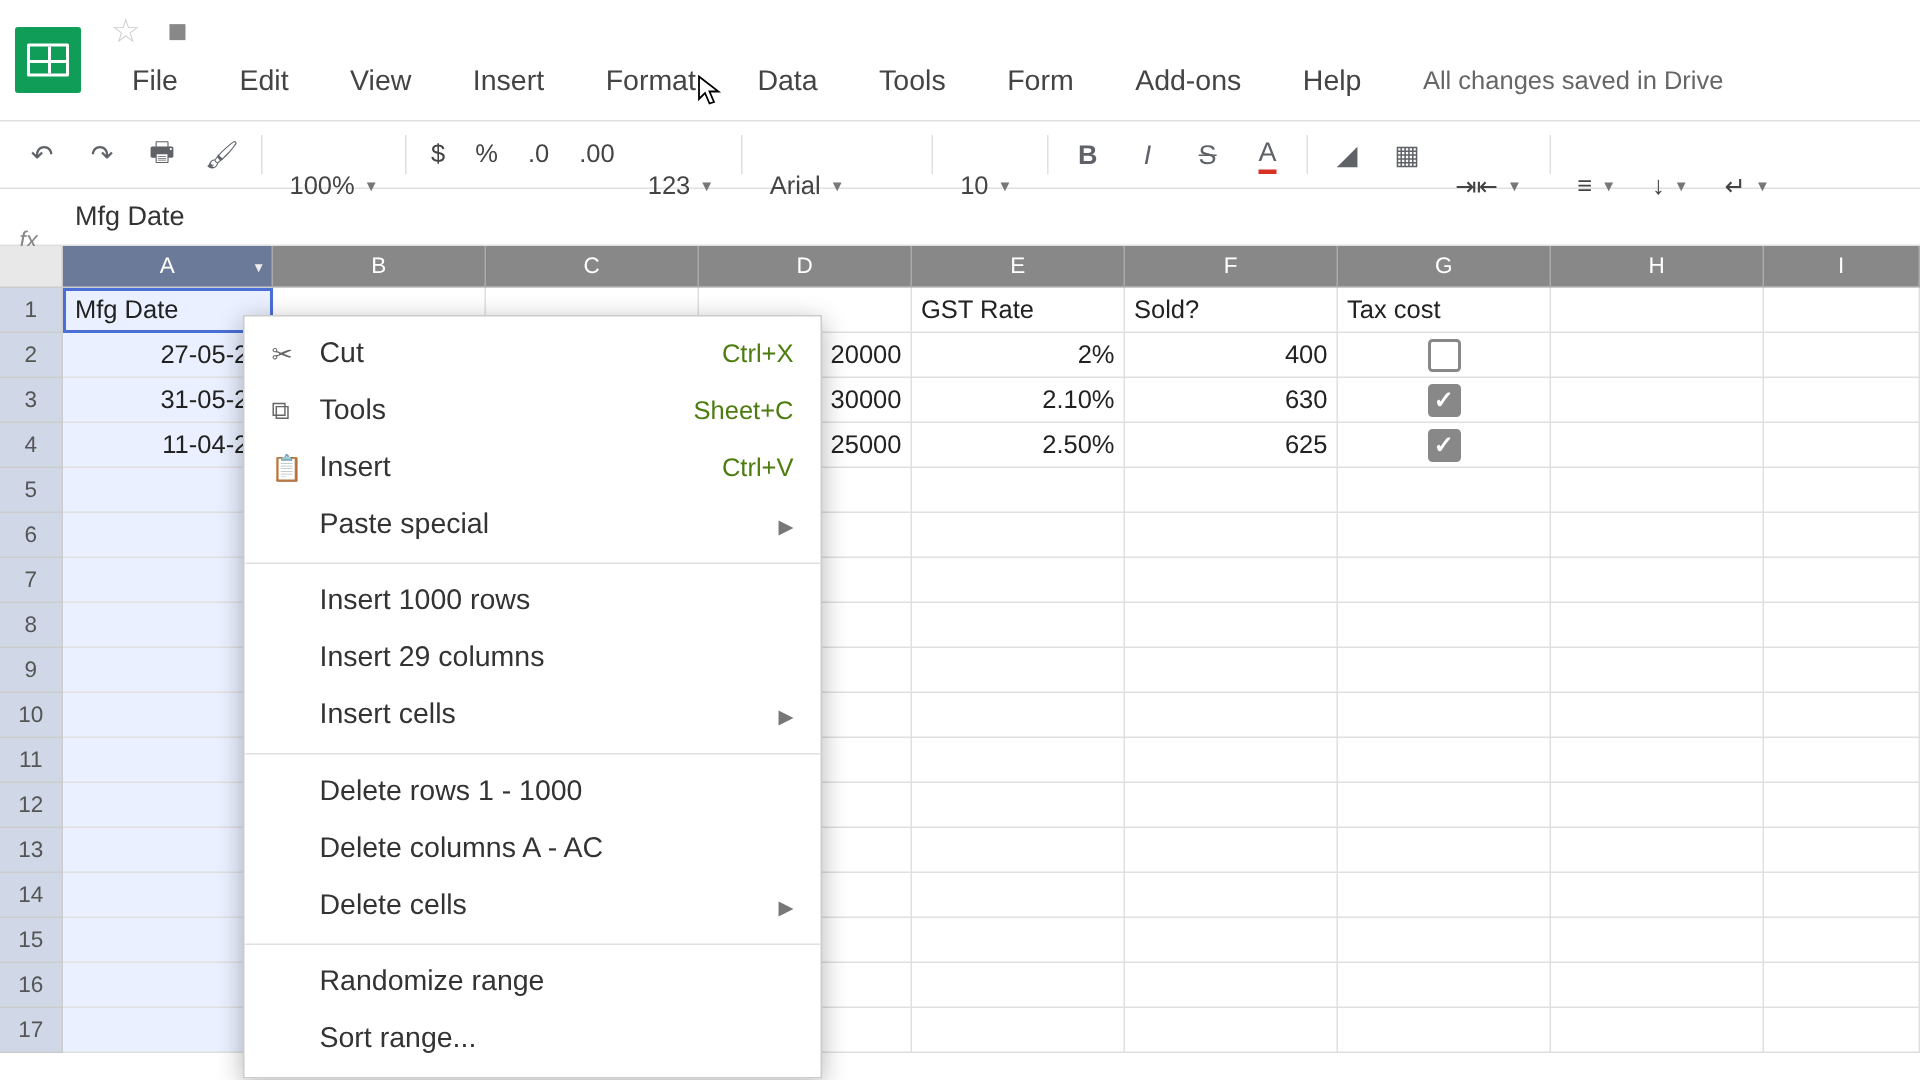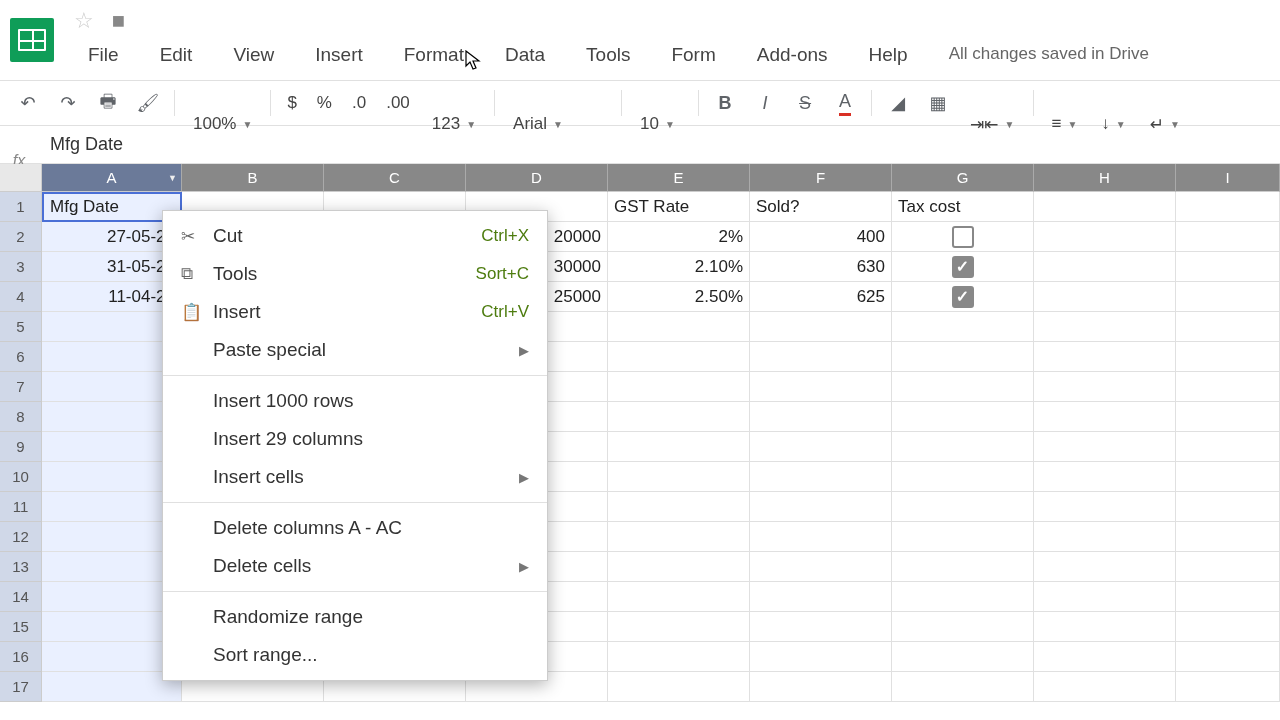--- a/index.html
+++ b/index.html
@@ -380,21 +380,21 @@
 
 <div class="context-menu">
   <div class="ctx-item">
       <span class="ctx-icon">✂</span>
       <span class="ctx-label">Cut</span>
       <span class="ctx-shortcut">Ctrl+X</span>
     </div>
   <div class="ctx-item">
       <span class="ctx-icon">⧉</span>
       <span class="ctx-label">Tools</span>
-      <span class="ctx-shortcut">Sort+C</span>
+      <span class="ctx-shortcut">Sheet+C</span>
     </div>
   <div class="ctx-item">
       <span class="ctx-icon">📋</span>
       <span class="ctx-label">Insert</span>
       <span class="ctx-shortcut">Ctrl+V</span>
     </div>
   <div class="ctx-item">
       <span class="ctx-icon"></span>
       <span class="ctx-label">Paste special</span>
       <span class="ctx-arrow">▶</span>
@@ -407,20 +407,24 @@
   <div class="ctx-item">
       <span class="ctx-icon"></span>
       <span class="ctx-label">Insert 29 columns</span>
     </div>
   <div class="ctx-item">
       <span class="ctx-icon"></span>
       <span class="ctx-label">Insert cells</span>
       <span class="ctx-arrow">▶</span>
     </div>
   <div class="ctx-sep"></div>
+  <div class="ctx-item">
+      <span class="ctx-icon"></span>
+      <span class="ctx-label">Delete rows 1 - 1000</span>
+    </div>
   <div class="ctx-item">
       <span class="ctx-icon"></span>
       <span class="ctx-label">Delete columns A - AC</span>
     </div>
   <div class="ctx-item">
       <span class="ctx-icon"></span>
       <span class="ctx-label">Delete cells</span>
       <span class="ctx-arrow">▶</span>
     </div>
   <div class="ctx-sep"></div>

